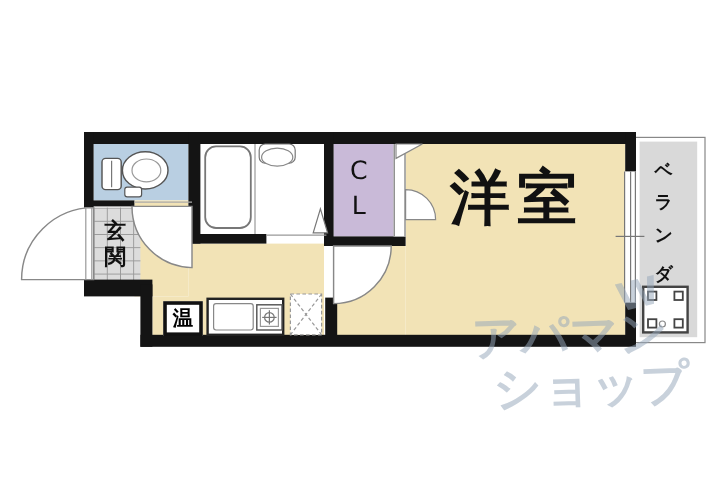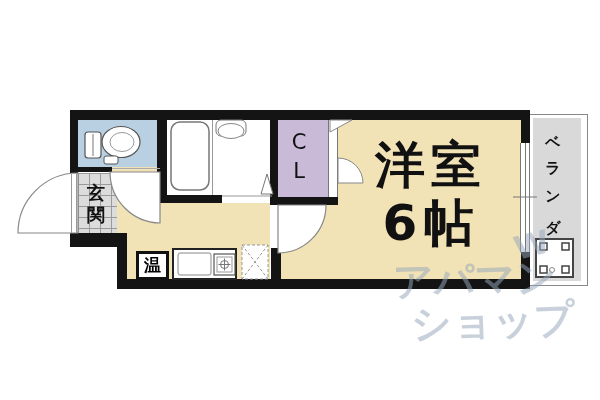--- a/index.html
+++ b/index.html
@@ -143,21 +143,20 @@
       <rect x="540" y="243" width="7" height="7" fill="none" stroke="#444" stroke-width="1.5"></rect>
       <rect x="562" y="243" width="7" height="7" fill="none" stroke="#444" stroke-width="1.5"></rect>
       <rect x="540" y="266" width="7" height="7" fill="none" stroke="#444" stroke-width="1.5"></rect>
       <rect x="562" y="266" width="7" height="7" fill="none" stroke="#444" stroke-width="1.5"></rect>
       <circle cx="552" cy="270" r="2.5" fill="none" stroke="#888" stroke-width="1"></circle>
     </g>
   </svg>
 
   <div class="lbl" id="main-label">
     <div>洋室</div>
-    <div>6帖</div>
   </div>
 
   <div class="lbl" id="cl-label">
     <div>C</div>
     <div>L</div>
   </div>
 
   <div class="lbl genkan-ch" style="top:184px;">玄</div>
   <div class="lbl genkan-ch" style="top:206px;">関</div>
 

